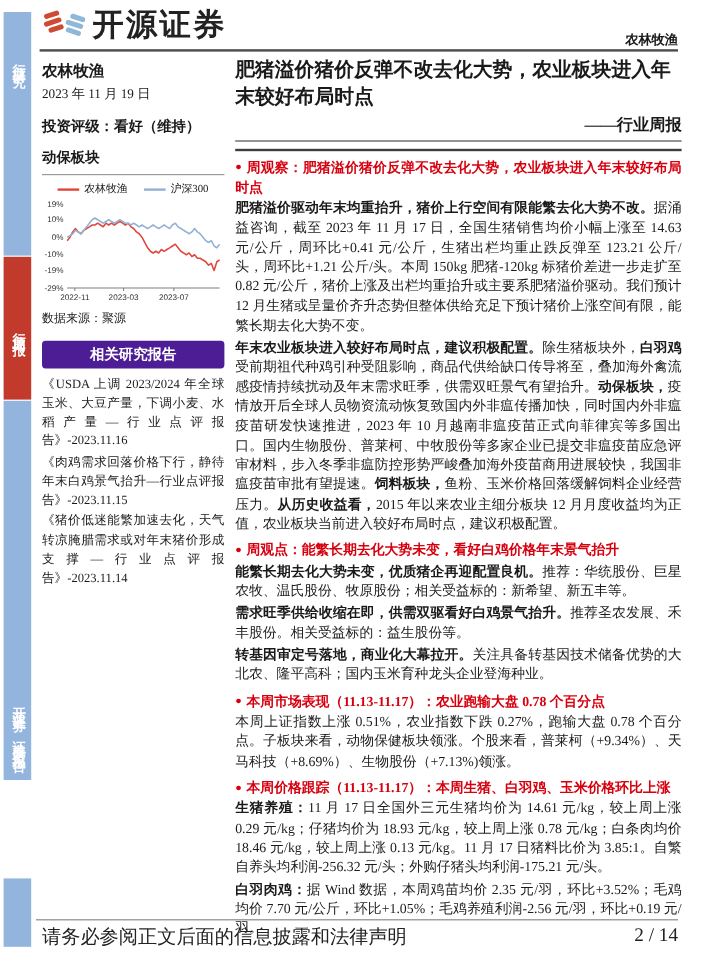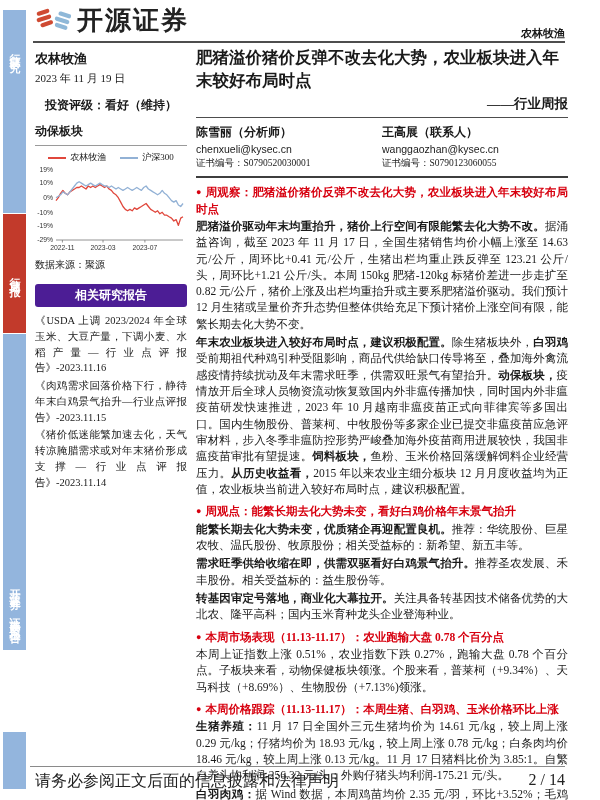--- a/index.html
+++ b/index.html
@@ -16,21 +16,21 @@
   
   .logo{position:absolute;left:35px;top:3px;display:flex;align-items:center;}
   .logo-text{font-size:26px;font-weight:bold;color:#222;letter-spacing:2px;
              font-family:"Liberation Sans",sans-serif;margin-left:6px;}
   .sector-tag{position:absolute;right:35px;top:26px;font-size:11px;font-weight:bold;}
   .header-rule{position:absolute;left:33px;right:35px;top:41px;border-top:2px solid #4d4d4d;}
   
   .left-col{position:absolute;left:35px;top:50px;width:152px;}
   .lc-sector{font-size:13px;font-weight:bold;}
   .lc-date{font-size:11px;margin-top:3px;}
-  .lc-rating{font-size:12px;font-weight:bold;margin-top:11px;margin-left:10px;}
+  .lc-rating{font-size:12px;font-weight:bold;margin-top:11px;}
   .lc-charttitle{font-size:12px;font-weight:bold;margin-top:9px;}
   .lc-rule{border-top:1px solid #9a9a9a;margin-top:5px;}
   .legend{display:flex;justify-content:center;gap:14px;margin-top:5px;font-size:9px;}
   .legend-item{display:flex;align-items:center;gap:4px;}
   .legend-line{display:inline-block;width:18px;height:2px;}
   .chart-svg{display:block;margin-top:2px;}
   .ax{font-size:6.8px;fill:#333;font-family:"Liberation Sans",sans-serif;}
   .lc-source{font-size:10px;margin-top:4px;}
   .related-box{margin-top:12px;background:#4c1d95;color:#fff;text-align:center;
                font-size:12px;font-weight:bold;border-radius:3px;padding:3px 0;}
@@ -132,32 +132,20 @@
         <p>《USDA 上调 2023/2024 年全球玉米、大豆产量，下调小麦、水稻产量—行业点评报告》-2023.11.16</p>
         <p>《肉鸡需求回落价格下行，静待年末白鸡景气抬升—行业点评报告》-2023.11.15</p>
         <p>《猪价低迷能繁加速去化，天气转凉腌腊需求或对年末猪价形成支撑—行业点评报告》-2023.11.14</p>
       </div>
   </div>
 
   <div class="right-col">
     <div class="doc-title">肥猪溢价猪价反弹不改去化大势，农业板块进入年末较好布局时点</div>
     <div class="doc-subtitle">——行业周报</div>
     <div class="thin-rule"></div>
-    <div class="analysts">
-      <div class="analyst">
-        <div class="an-name">陈雪丽（分析师）</div>
-        <div class="an-email">chenxueli@kysec.cn</div>
-        <div class="an-cert">证书编号：S0790520030001</div>
-      </div>
-      <div class="analyst">
-        <div class="an-name">王高展（联系人）</div>
-        <div class="an-email">wanggaozhan@kysec.cn</div>
-        <div class="an-cert">证书编号：S0790123060055</div>
-      </div>
-    </div>
     <div class="thick-rule"></div>
     <div class="sections" id="sections">
         <p class="sec-h"><span class="bullet">●</span><span class="b red">周观察：肥猪溢价猪价反弹不改去化大势，农业板块进入年末较好布局时点</span></p>
         <p class="sec-p"><span class="b">肥猪溢价驱动年末均重抬升，猪价上行空间有限能繁去化大势不改。</span><span>据涌益咨询，截至 2023 年 11 月 17 日，全国生猪销售均价小幅上涨至 14.63 元/公斤，周环比+0.41 元/公斤，生猪出栏均重止跌反弹至 123.21 公斤/头，周环比+1.21 公斤/头。本周 150kg 肥猪-120kg 标猪价差进一步走扩至 0.82 元/公斤，猪价上涨及出栏均重抬升或主要系肥猪溢价驱动。我们预计 12 月生猪或呈量价齐升态势但整体供给充足下预计猪价上涨空间有限，能繁长期去化大势不变。</span></p>
         <p class="sec-p"><span class="b">年末农业板块进入较好布局时点，建议积极配置。</span><span>除生猪板块外，</span><span class="b">白羽鸡</span><span>受前期祖代种鸡引种受阻影响，商品代供给缺口传导将至，叠加海外禽流感疫情持续扰动及年末需求旺季，供需双旺景气有望抬升。</span><span class="b">动保板块，</span><span>疫情放开后全球人员物资流动恢复致国内外非瘟传播加快，同时国内外非瘟疫苗研发快速推进，2023 年 10 月越南非瘟疫苗正式向菲律宾等多国出口。国内生物股份、普莱柯、中牧股份等多家企业已提交非瘟疫苗应急评审材料，步入冬季非瘟防控形势严峻叠加海外疫苗商用进展较快，我国非瘟疫苗审批有望提速。</span><span class="b">饲料板块，</span><span>鱼粉、玉米价格回落缓解饲料企业经营压力。</span><span class="b">从历史收益看，</span><span>2015 年以来农业主细分板块 12 月月度收益均为正值，农业板块当前进入较好布局时点，建议积极配置。</span></p>
         <p class="sec-h"><span class="bullet">●</span><span class="b red">周观点：能繁长期去化大势未变，看好白鸡价格年末景气抬升</span></p>
         <p class="sec-p"><span class="b">能繁长期去化大势未变，优质猪企再迎配置良机。</span><span>推荐：华统股份、巨星农牧、温氏股份、牧原股份；相关受益标的：新希望、新五丰等。</span></p>
         <p class="sec-p"><span class="b">需求旺季供给收缩在即，供需双驱看好白鸡景气抬升。</span><span>推荐圣农发展、禾丰股份。相关受益标的：益生股份等。</span></p>
         <p class="sec-p"><span class="b">转基因审定号落地，商业化大幕拉开。</span><span>关注具备转基因技术储备优势的大北农、隆平高科；国内玉米育种龙头企业登海种业。</span></p>
         <p class="sec-h"><span class="bullet">●</span><span class="b red">本周市场表现（11.13-11.17）：农业跑输大盘 0.78 个百分点</span></p>

